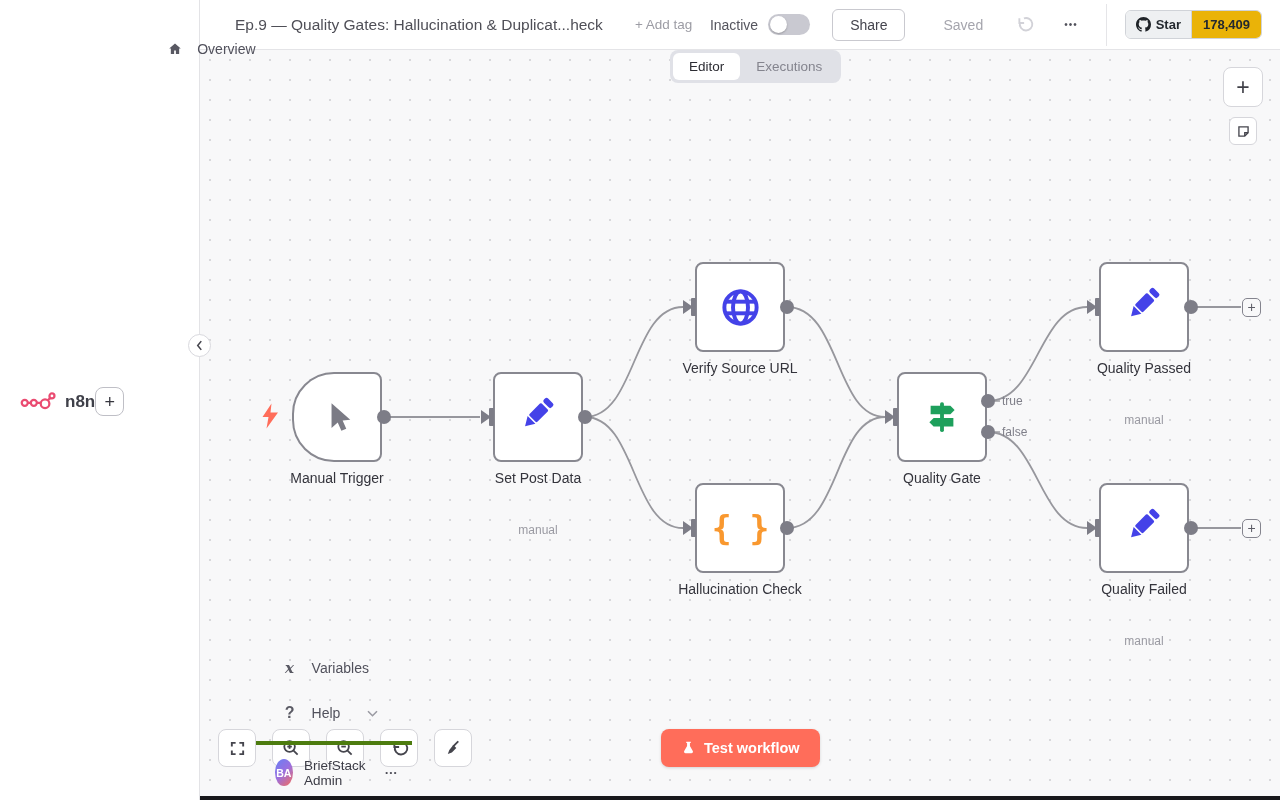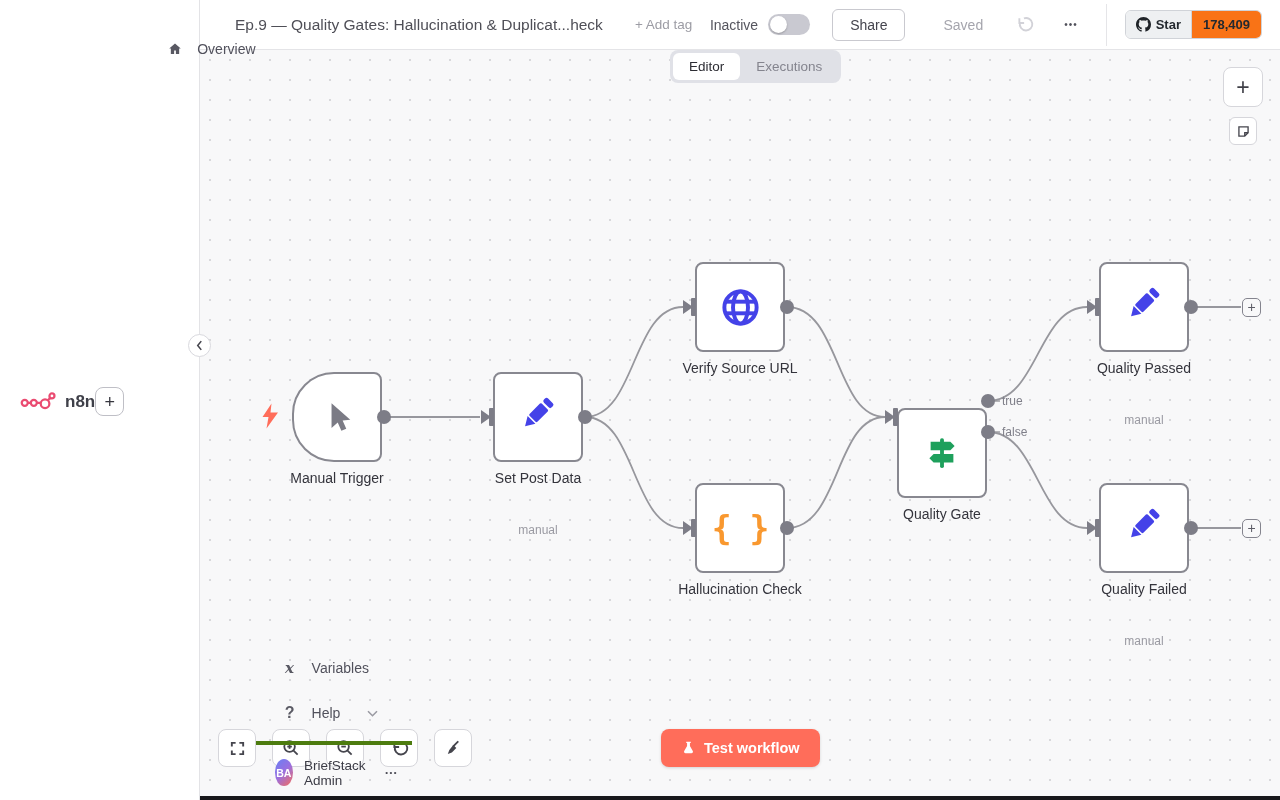--- a/index.html
+++ b/index.html
@@ -52,21 +52,21 @@
   .share-btn { border:1px solid #c9c9cf; background:#fff; border-radius:6px; padding:7px 17px;
                font-size:14px; color:#45454e; cursor:pointer; margin-right:38px; }
   .saved { font-size:14px; color:#a5a5ad; margin-right:32px; }
   .hist { margin-right:30px; cursor:pointer; display:flex; }
   .hdr-dots { font-size:10px; letter-spacing:1px; color:#50505a; margin-right:28px; cursor:pointer; }
   .vdiv { width:1px; height:42px; background:#e5e5e8; margin-right:18px; }
   .gh { display:flex; height:29px; border:1px solid #d0d3d8; border-radius:6px; overflow:hidden;
         cursor:pointer; }
   .gh-left { background:#eef0f2; display:flex; align-items:center; gap:5px; padding:0 10px;
              font-size:13px; font-weight:700; color:#24292f;text-align:right; }
-  .gh-right { background:#f97316; border-left:1px solid #d0d3d8; display:flex; align-items:center;
+  .gh-right { background:#eab308; border-left:1px solid #d0d3d8; display:flex; align-items:center;
               padding:0 11px; font-size:13px; font-weight:700; color:#24292f; }
 
   
   .tabs { position:absolute; top:50px; left:470px; z-index:5; display:flex; background:#e0e1e7;
           border-radius:8px; padding:3px; }
   .tab { font-size:13.5px; padding:6px 16px; border-radius:6px; color:#84848e; cursor:pointer; }
   .tab.active { background:#fff; color:#2c2c33; }
 
   
   .canvas { flex:1; position:relative; background:#f8f8f9;
@@ -239,21 +239,21 @@
           </div>
       </div>
 
       <div class="node" style="left:495px;top:433px;">
         <span class="braces">{ }</span>
         <div class="ncap">
             <div class="nlabel">Hallucination Check</div>
           </div>
       </div>
 
-      <div class="node" style="left:697px;top:322px;margin-top:36px;">
+      <div class="node" style="left:697px;top:322px;">
         <svg width="42" height="42" viewBox="0 0 24 24" fill="#1ea05c">
           <rect x="10.9" y="3.5" width="2.2" height="17" rx="1"></rect>
           <polygon points="5.5,5.6 16.8,5.6 19.2,8 16.8,10.4 5.5,10.4"></polygon>
           <polygon points="18.5,12.6 7.2,12.6 4.8,15 7.2,17.4 18.5,17.4"></polygon>
         </svg>
         <div class="ncap">
             <div class="nlabel">Quality Gate</div>
           </div>
       </div>
 

